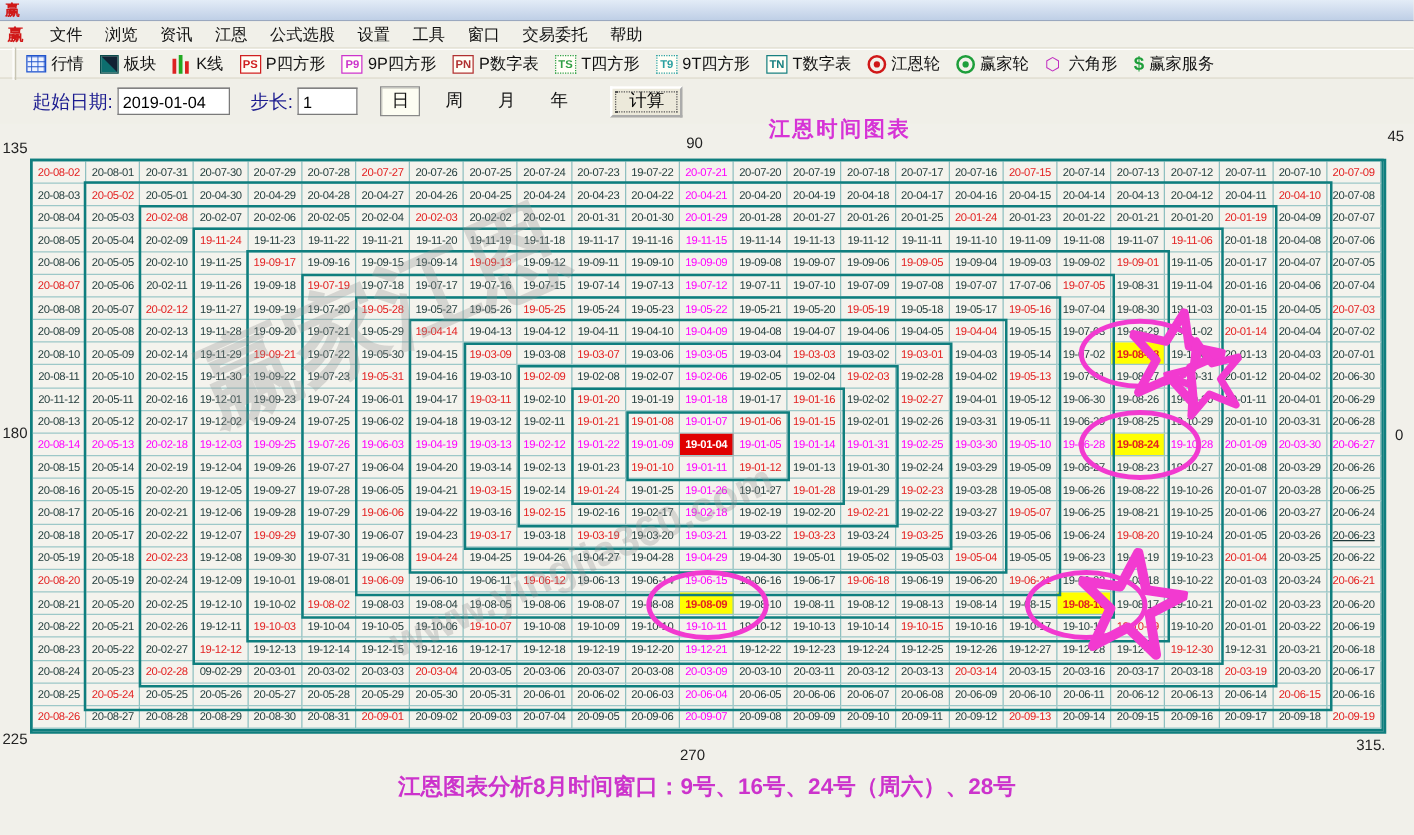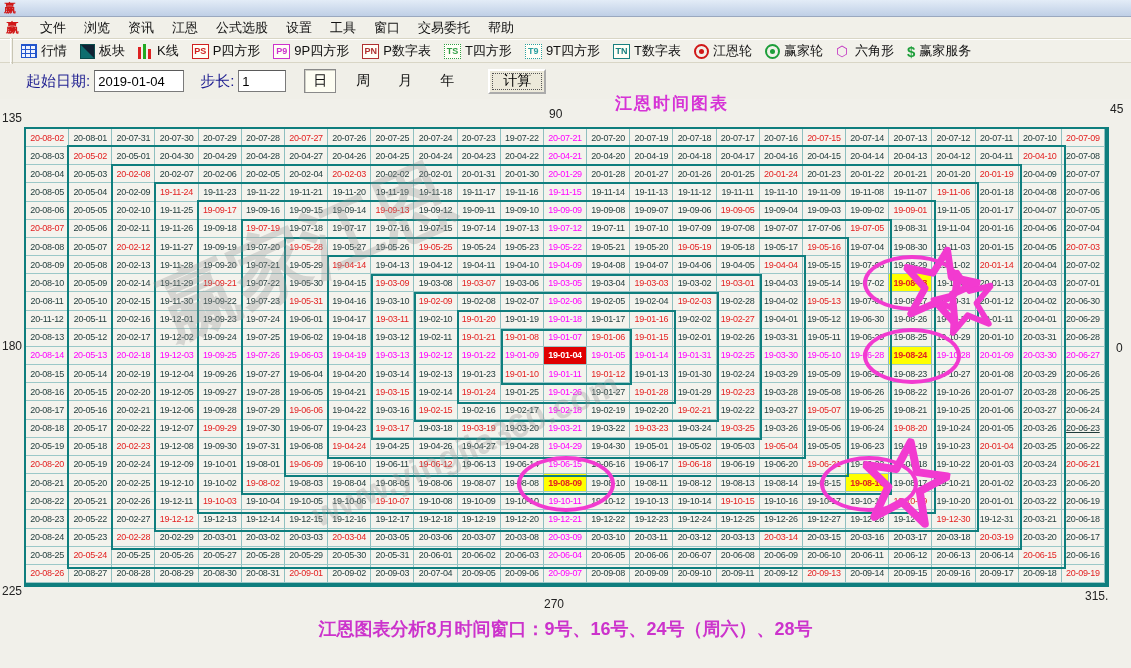--- a/index.html
+++ b/index.html
@@ -739,21 +739,21 @@
     <div class="cell" style="color: rgb(31, 58, 58);">19-12-27</div>
     <div class="cell" style="color: rgb(31, 58, 58);">19-12-28</div>
     <div class="cell" style="color: rgb(31, 58, 58);">19-12-29</div>
     <div class="cell" style="color: rgb(227, 34, 34);">19-12-30</div>
     <div class="cell" style="color: rgb(31, 58, 58);">19-12-31</div>
     <div class="cell" style="color: rgb(31, 58, 58);">20-03-21</div>
     <div class="cell" style="color: rgb(31, 58, 58);">20-06-18</div>
     <div class="cell" style="color: rgb(31, 58, 58);">20-08-24</div>
     <div class="cell" style="color: rgb(31, 58, 58);">20-05-23</div>
     <div class="cell" style="color: rgb(227, 34, 34);">20-02-28</div>
-    <div class="cell" style="color: rgb(31, 58, 58);">20-02-29</div>
+    <div class="cell" style="color: rgb(31, 58, 58);">09-02-29</div>
     <div class="cell" style="color: rgb(31, 58, 58);">20-03-01</div>
     <div class="cell" style="color: rgb(31, 58, 58);">20-03-02</div>
     <div class="cell" style="color: rgb(31, 58, 58);">20-03-03</div>
     <div class="cell" style="color: rgb(227, 34, 34);">20-03-04</div>
     <div class="cell" style="color: rgb(31, 58, 58);">20-03-05</div>
     <div class="cell" style="color: rgb(31, 58, 58);">20-03-06</div>
     <div class="cell" style="color: rgb(31, 58, 58);">20-03-07</div>
     <div class="cell" style="color: rgb(31, 58, 58);">20-03-08</div>
     <div class="cell" style="color: rgb(255, 0, 255);">20-03-09</div>
     <div class="cell" style="color: rgb(31, 58, 58);">20-03-10</div>

